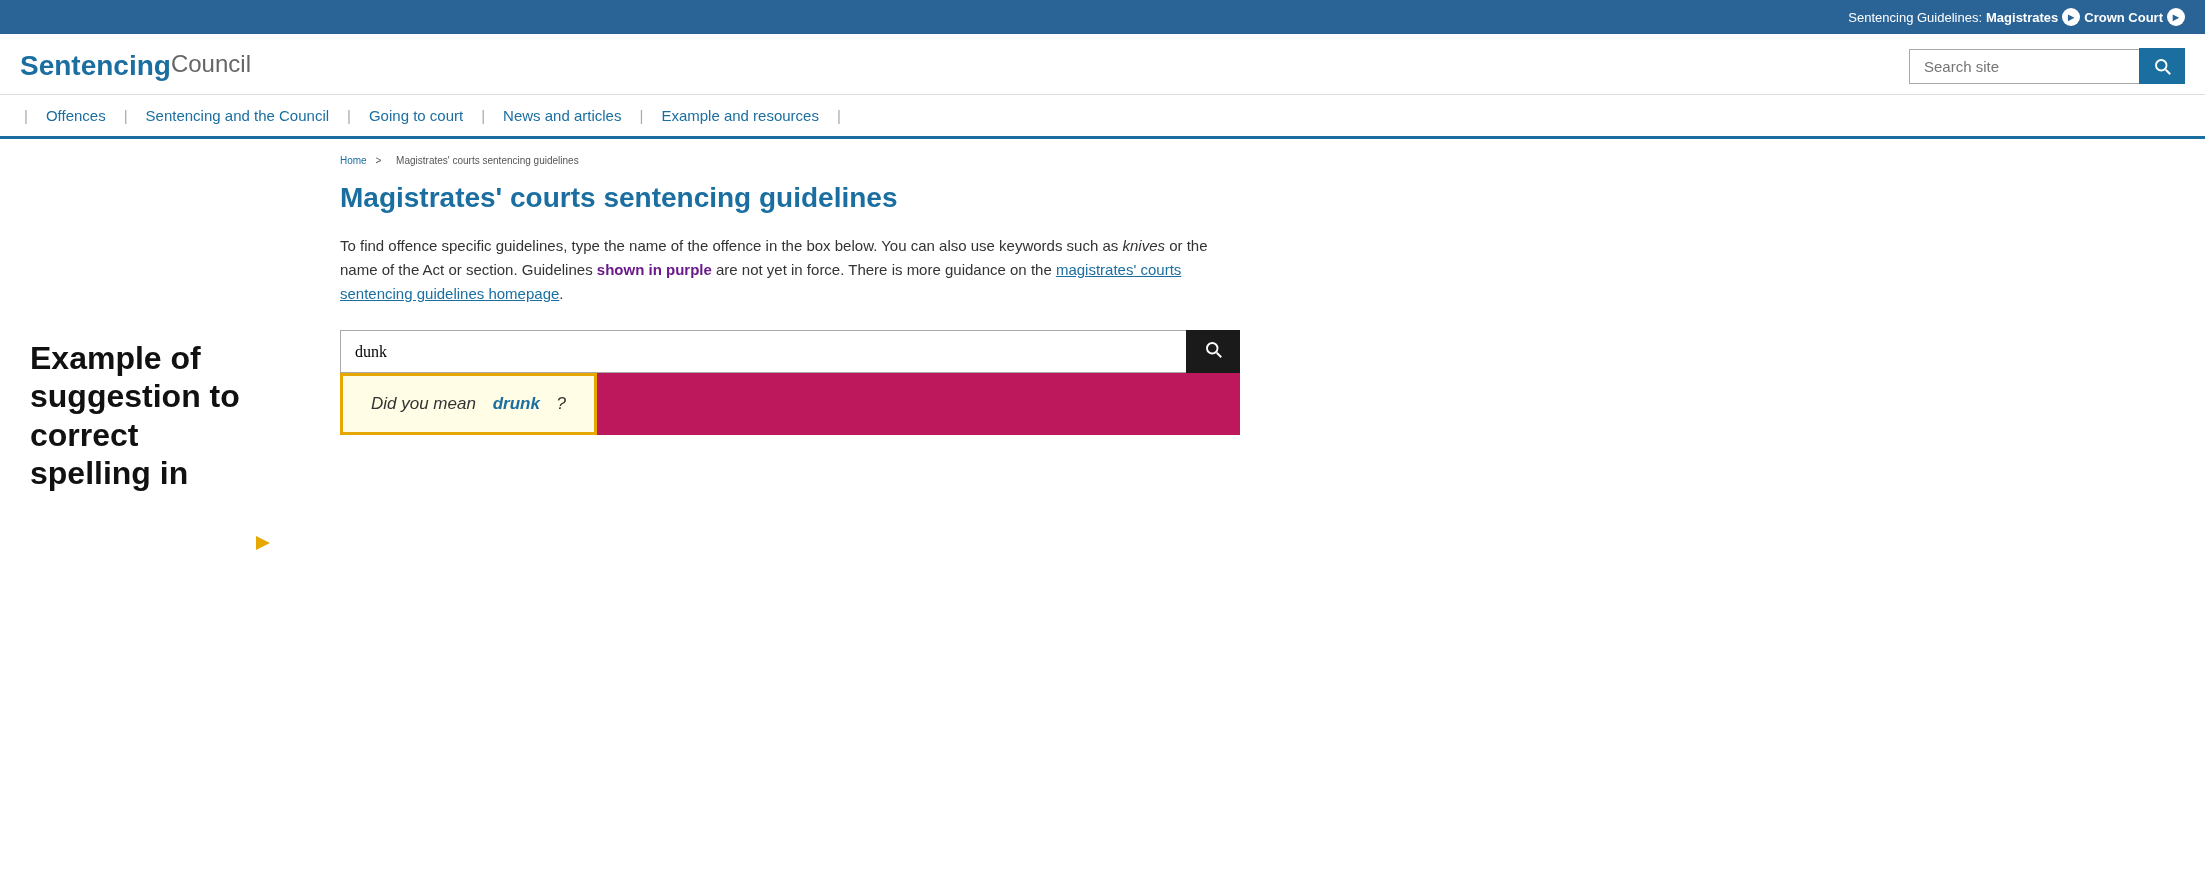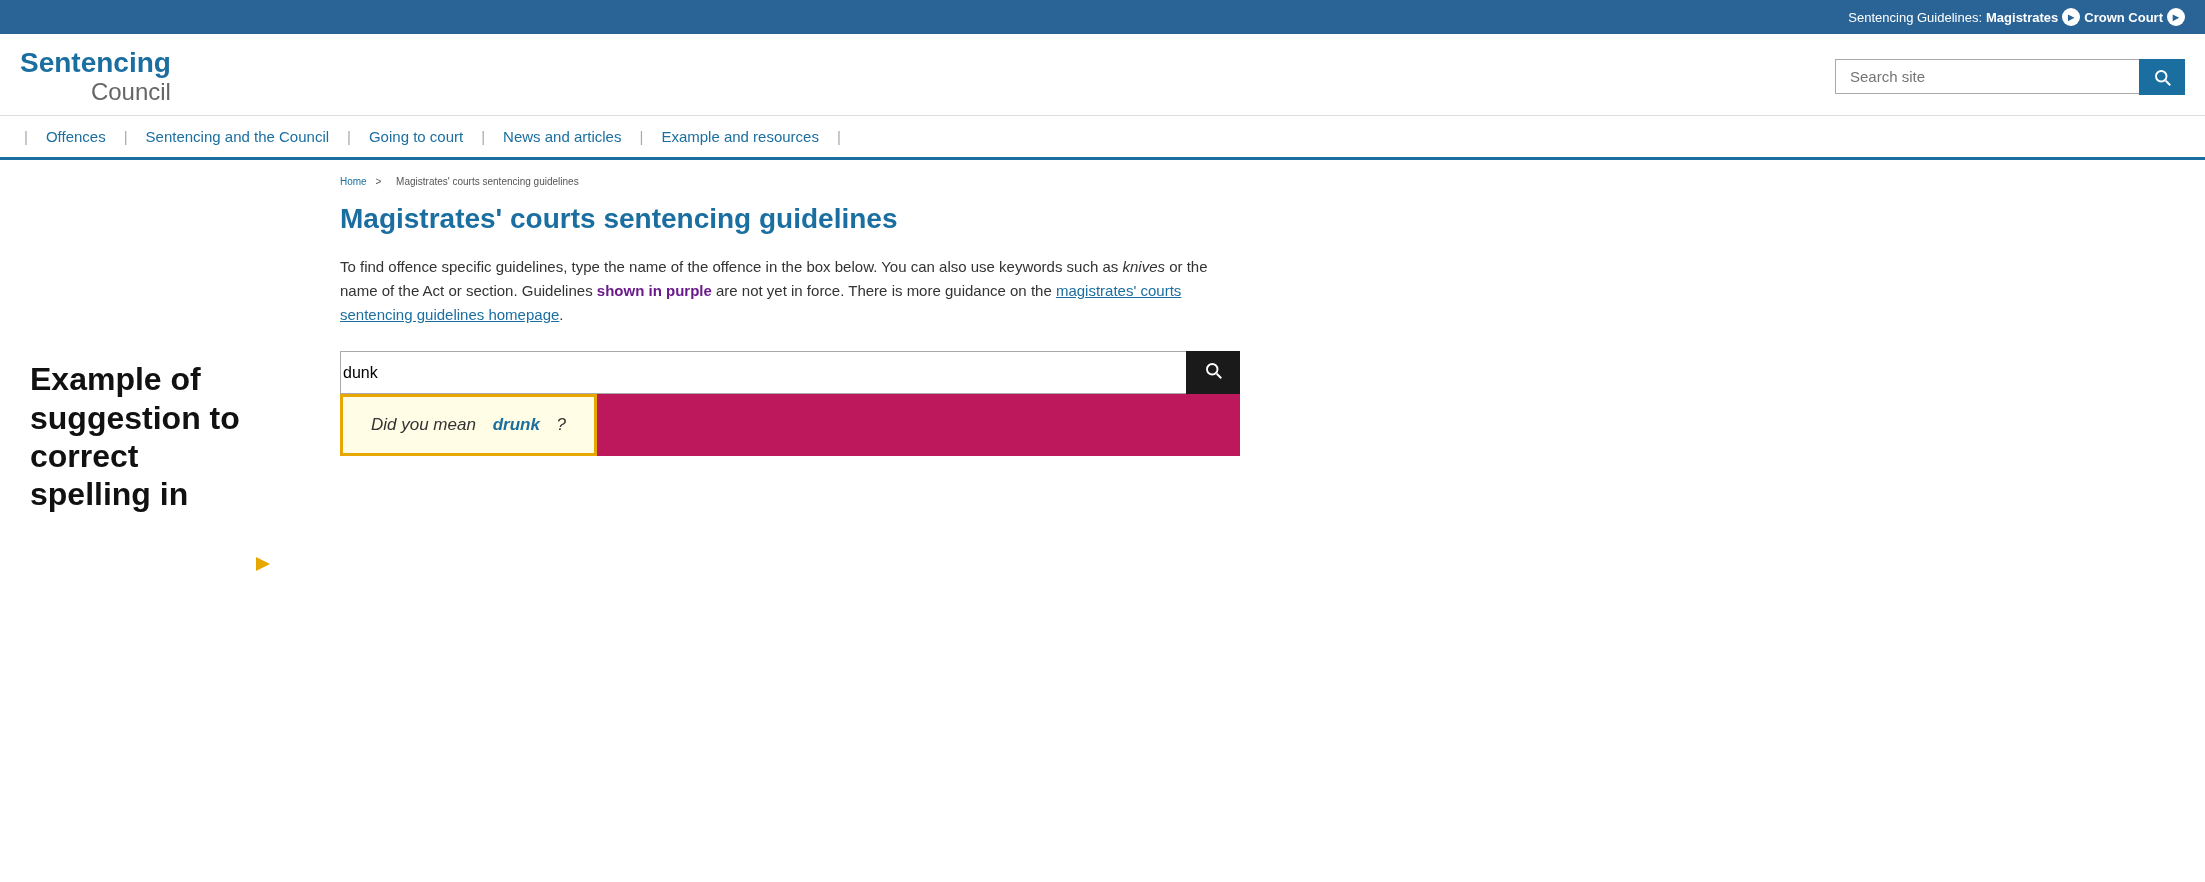--- a/index.html
+++ b/index.html
@@ -39,35 +39,35 @@
     }
 
     
     .header {
       display: flex;
       align-items: center;
       justify-content: space-between;
       padding: 14px 20px 10px 20px;
       border-bottom: 1px solid #ddd;
     }
-    .logo-area { display: flex; flex-direction: column; line-height: 1.1; }
+    .logo-area { display: flex; flex-direction: row; line-height: 1.1; }
     .logo-sentencing { color: #1a6ea0; font-size: 28px; font-weight: bold; }
     .logo-council { color: #666; font-size: 24px; font-weight: normal; text-align: right; }
 
     .search-area {
       display: flex;
       align-items: center;
       gap: 0;
     }
     .search-input {
       border: 1px solid #aaa;
       border-right: none;
       padding: 8px 14px;
       font-size: 15px;
-      width: 304px;
+      width: 230px;
       color: #999;
       outline: none;
     }
     .search-btn {
       background: #1a6ea0;
       border: none;
       color: #fff;
       padding: 9px 14px;
       cursor: pointer;
       font-size: 16px;
@@ -175,23 +175,24 @@
     
     .offence-search-row {
       display: flex;
       max-width: 900px;
       margin-bottom: 0;
     }
     .offence-input {
       flex: 1;
       border: 1px solid #aaa;
       border-right: none;
-      padding: 10px 2px;
+      padding: 10px 14px;
       font-size: 16px;
       outline: none;
+      font-family: Liberation Serif, serif;
     }
     .offence-search-btn {
       background: #1a1a1a;
       border: none;
       color: #fff;
       padding: 10px 18px;
       font-size: 18px;
       cursor: pointer;
     }
     .spell-inner {

